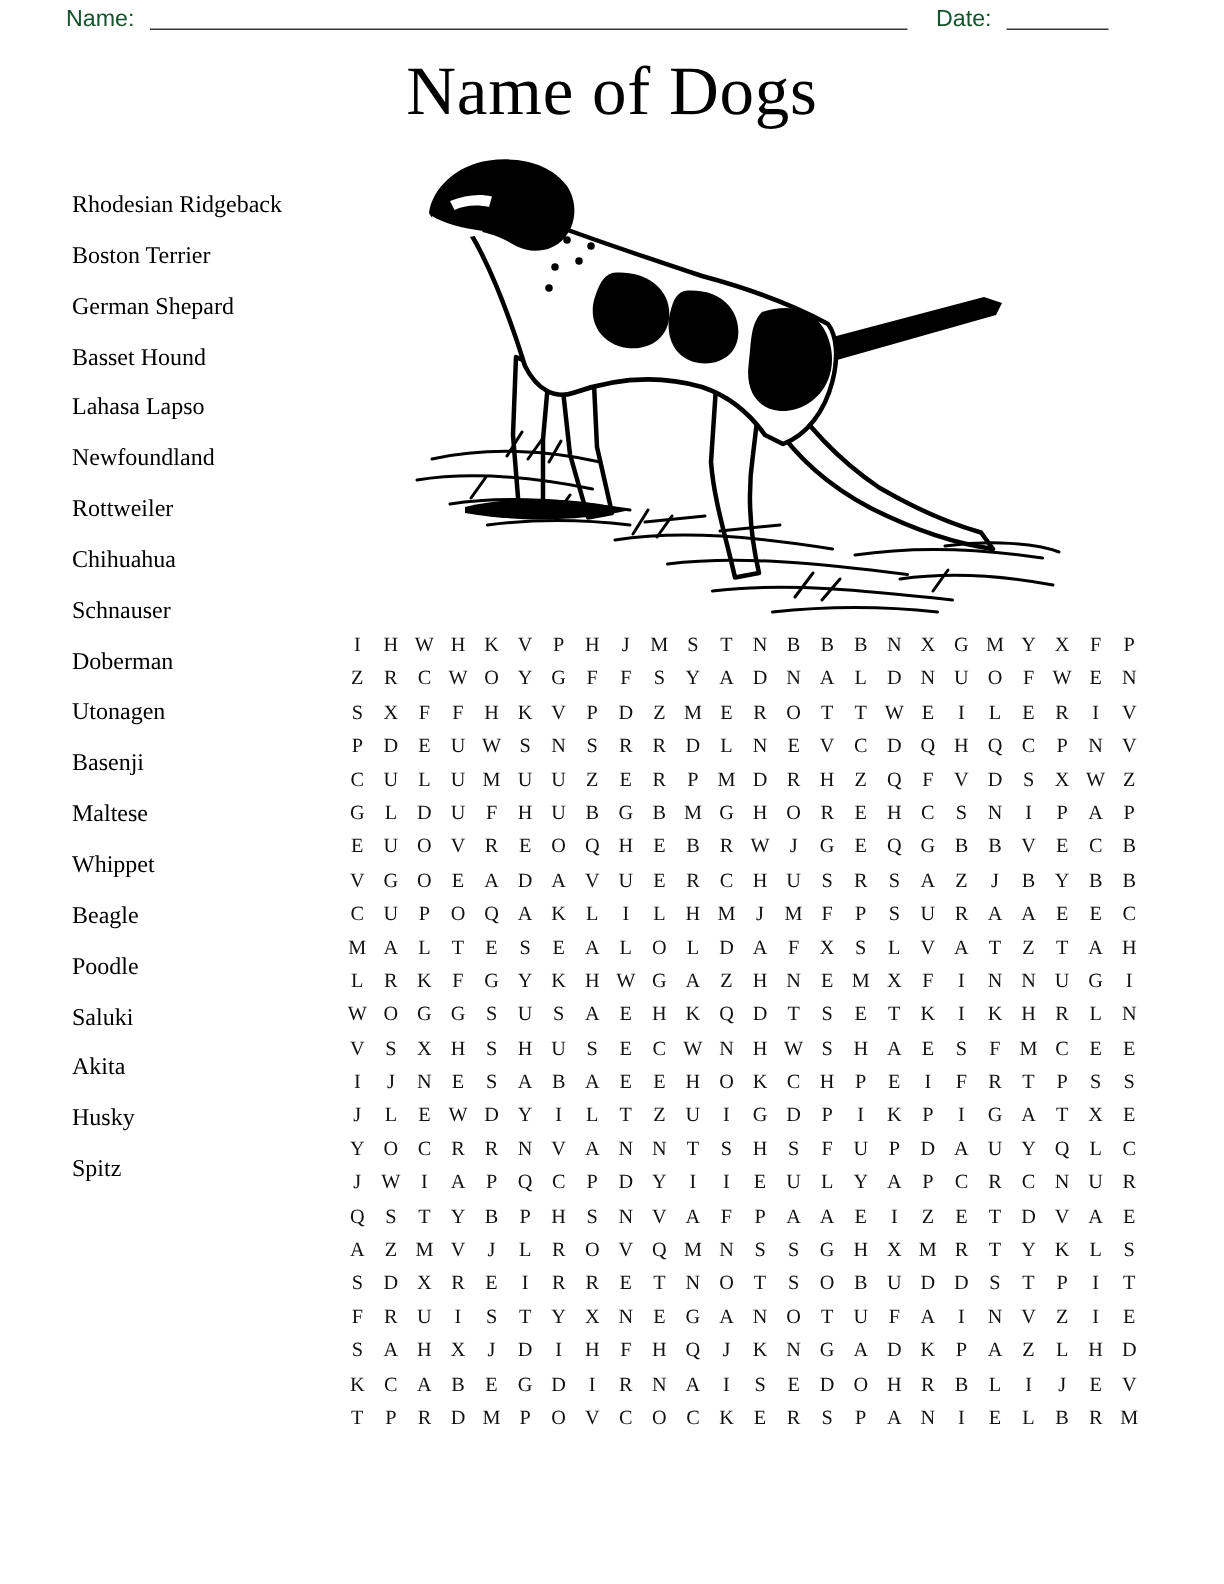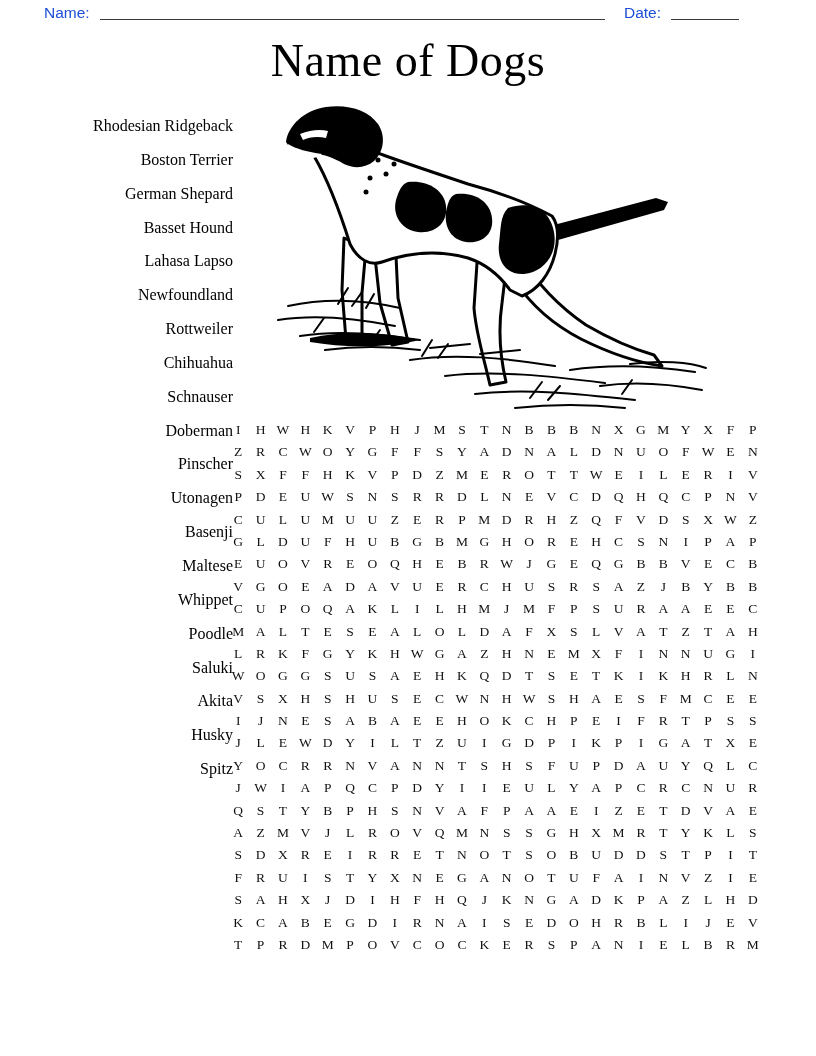--- a/index.html
+++ b/index.html
@@ -4,35 +4,35 @@
 <style>
   html,body{margin:0;padding:0;}
   body{
     width:816px;height:1056px;background:#ffffff;overflow:hidden;
     position:relative;font-family:"Liberation Serif", serif;color:#000;
   }
   
   .hdr-label{
     position:absolute;top:4px;
     font-family:"Liberation Sans", sans-serif;
-    font-size:15.5px;color:#1d4ed8;white-space:nowrap;
+    font-size:15.5px;color:#14532d;white-space:nowrap;
   }
   #name-label{left:44px;}
   #date-label{left:624px;}
   .fill-line{position:absolute;border-bottom:1.6px solid #3a3a3a;height:0;}
   #name-line{left:100px;top:19px;width:505px;}
   #date-line{left:671px;top:19px;width:68px;}
   
   .title{
     position:absolute;top:34px;left:0;width:100%;
     text-align:center;font-size:46px;font-weight:400;
     font-family:"Liberation Serif", serif;letter-spacing:0.5px;
   }
   
-  .word-list{position:absolute;left:48px;top:109px;width:185px;text-align:right;}
+  .word-list{position:absolute;left:48px;top:120px;width:185px;}
   .word{
     font-size:16px;line-height:33.85px;white-space:nowrap;
     font-family:"Liberation Serif", serif;
   }
   
   .dog-wrap{position:absolute;left:270px;top:98px;width:440px;height:320px;}
   
   .grid{
     position:absolute;left:227px;top:419px;width:537px;
     display:grid;grid-template-columns:repeat(24,1fr);grid-auto-rows:22.4px;
@@ -56,25 +56,25 @@
     <div class="word">Rhodesian Ridgeback</div>
     <div class="word">Boston Terrier</div>
     <div class="word">German Shepard</div>
     <div class="word">Basset Hound</div>
     <div class="word">Lahasa Lapso</div>
     <div class="word">Newfoundland</div>
     <div class="word">Rottweiler</div>
     <div class="word">Chihuahua</div>
     <div class="word">Schnauser</div>
     <div class="word">Doberman</div>
-    <div class="word">Pinscher</div>
     <div class="word">Utonagen</div>
     <div class="word">Basenji</div>
     <div class="word">Maltese</div>
     <div class="word">Whippet</div>
+    <div class="word">Beagle</div>
     <div class="word">Poodle</div>
     <div class="word">Saluki</div>
     <div class="word">Akita</div>
     <div class="word">Husky</div>
     <div class="word">Spitz</div>
   </div>
 
 <div class="dog-wrap">
   <svg viewBox="0 0 440 320" width="440" height="320" xmlns="http://www.w3.org/2000/svg">
 

